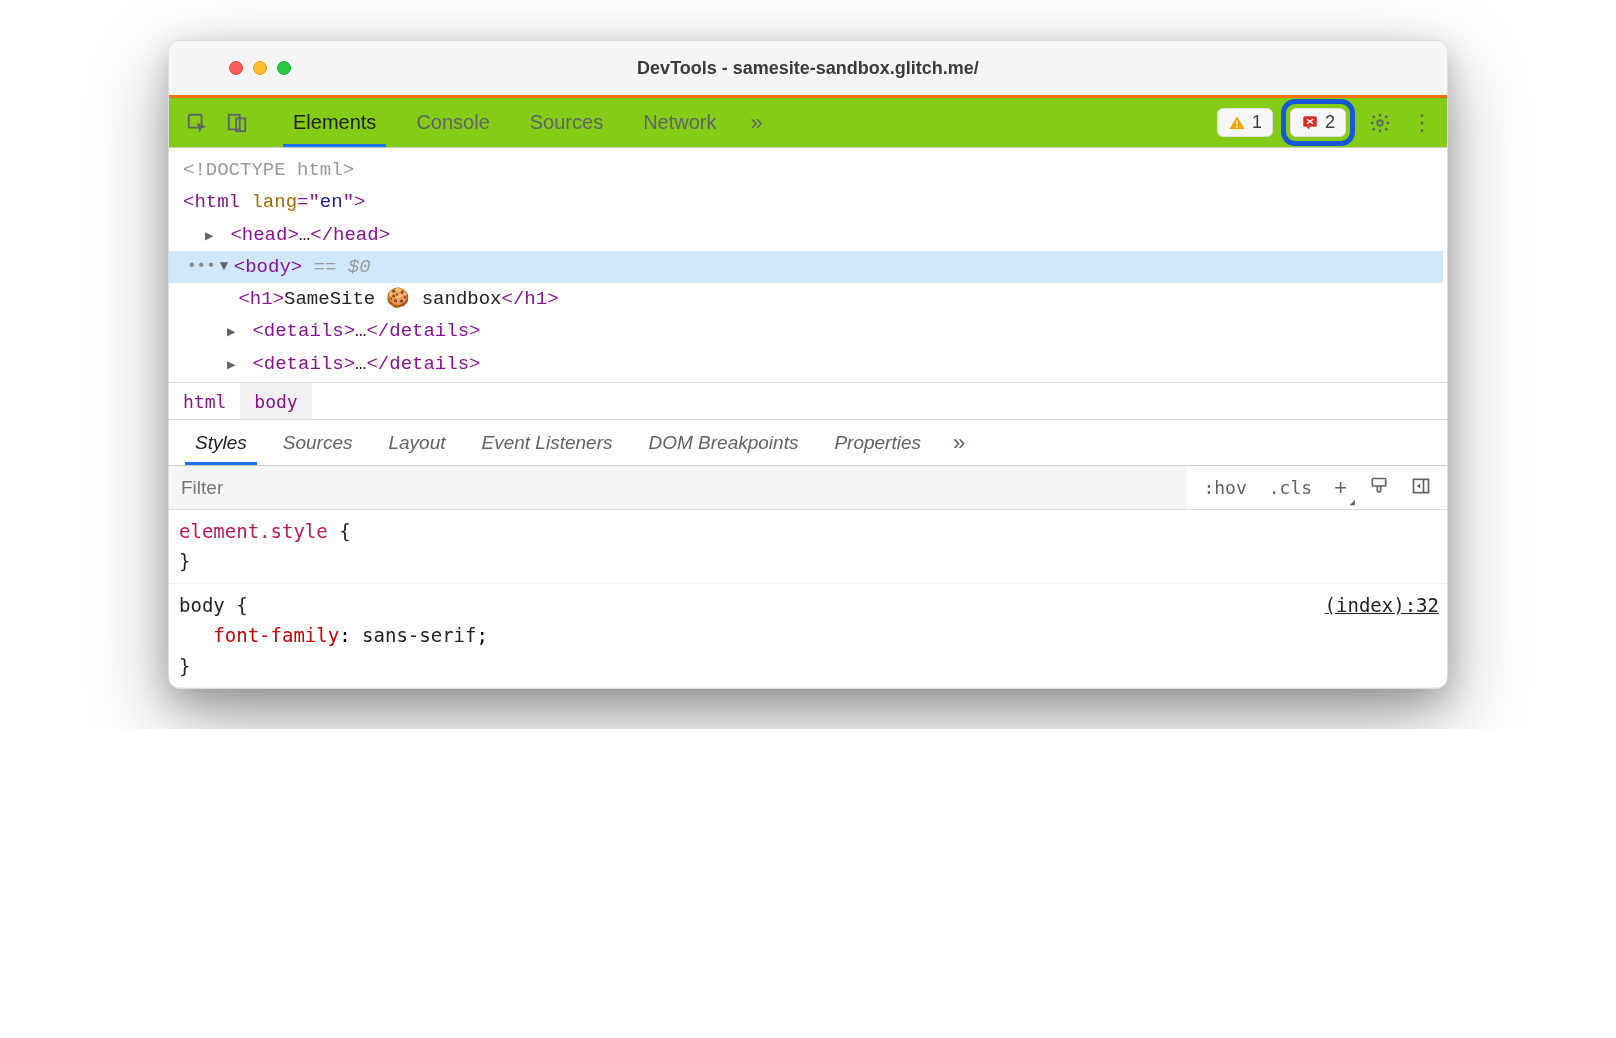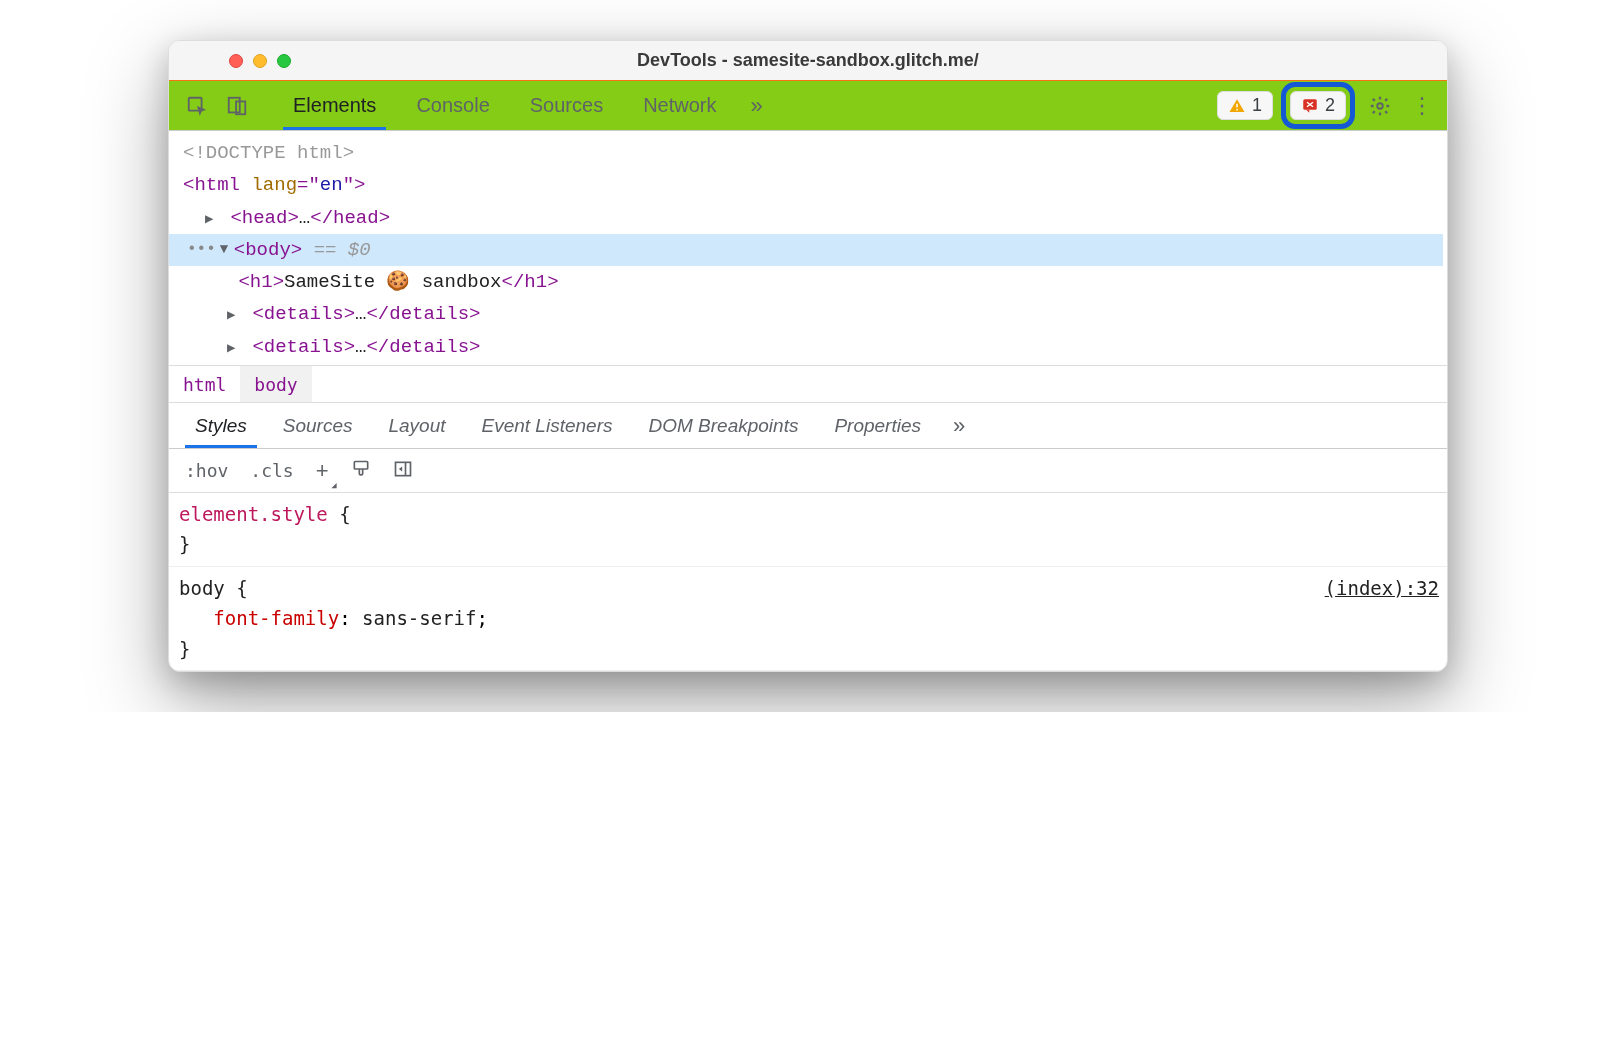--- a/index.html
+++ b/index.html
@@ -16,23 +16,23 @@
     background: #fff;
     border-radius: 12px;
     box-shadow: 0 30px 80px rgba(0,0,0,0.35), 0 10px 30px rgba(0,0,0,0.2);
     overflow: hidden;
     border: 1px solid #ddd;
   }
   
   .titlebar {
     display: flex;
     align-items: center;
-    height: 40px;
+    height: 57px;
     background: #f5f5f5;
-    border-bottom: 1px solid #f97316;
+    border-bottom: 3px solid #f97316;
     position: relative;
     padding-left: 44px;
   }
   .traffic-lights {
     display: flex;
     gap: 10px;
     padding-left: 16px;
   }
   .dot { width: 14px; height: 14px; border-radius: 50%; }
   .dot.red { background: #ff5f57; border: 0.5px solid #e0443e; }
@@ -357,20 +357,21 @@
     <div class="subtab active">Styles</div>
     <div class="subtab">Sources</div>
     <div class="subtab">Layout</div>
     <div class="subtab">Event Listeners</div>
     <div class="subtab">DOM Breakpoints</div>
     <div class="subtab">Properties</div>
     <div class="more-tabs">»</div>
   </div>
 
   <div class="filter-row">
+    <input class="filter-input" placeholder="Filter" style="">
     <div class="filter-tools">
       <div class="tool">:hov</div>
       <div class="tool">.cls</div>
       <div class="tool" style="position:relative">
         <span style="font-size:22px;font-family:Arial">+</span>
         <span style="position:absolute;right:-2px;bottom:-2px;font-size:9px">◢</span>
       </div>
       <div class="tool">
         <svg viewBox="0 0 24 24">
             <rect x="4" y="3" width="16" height="9" rx="1"></rect>

